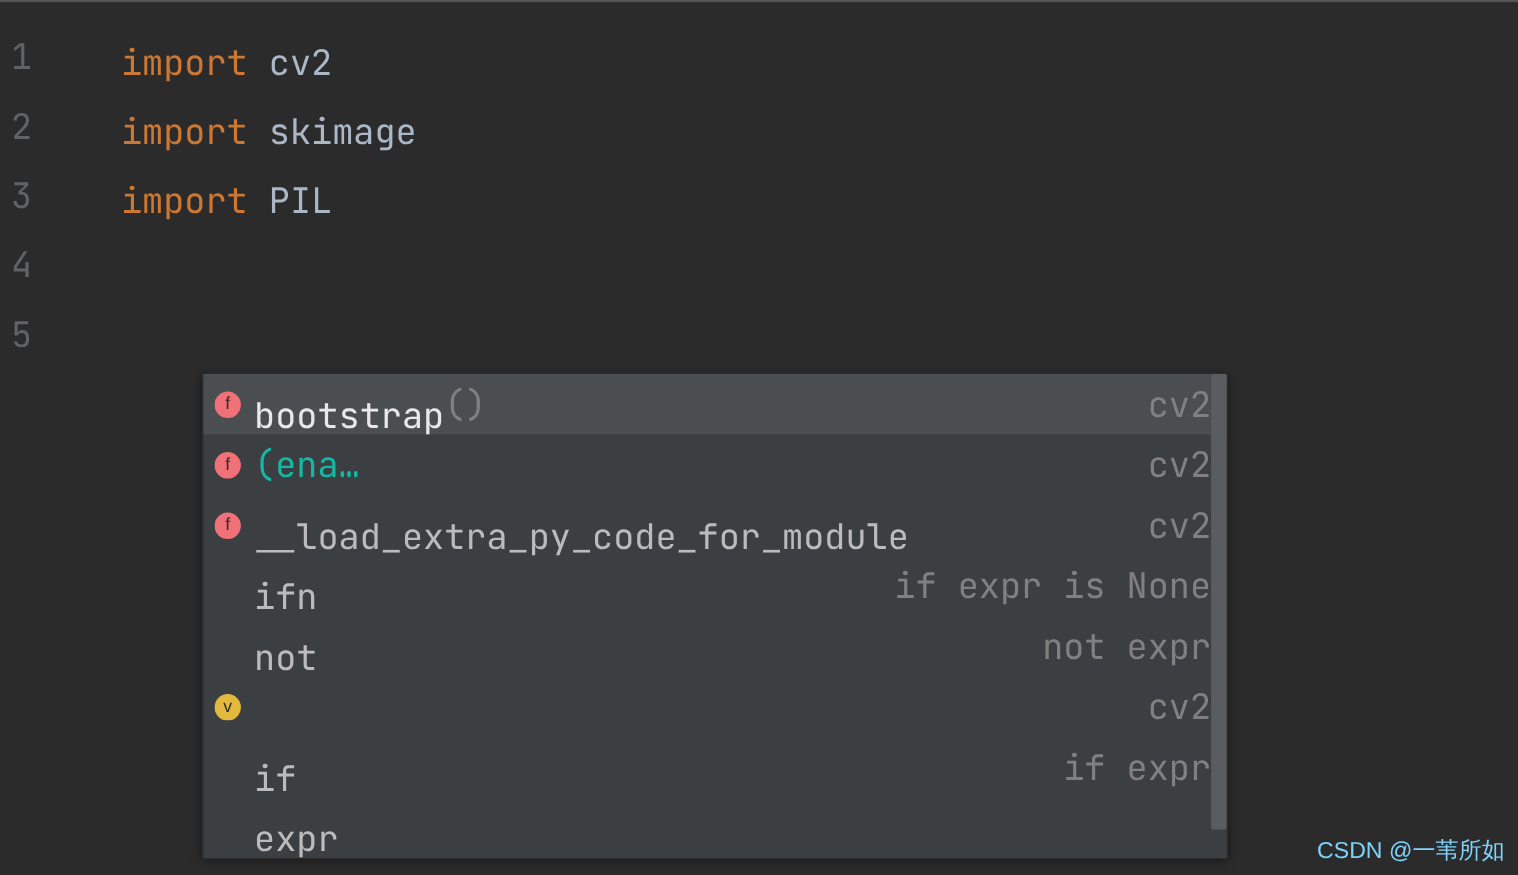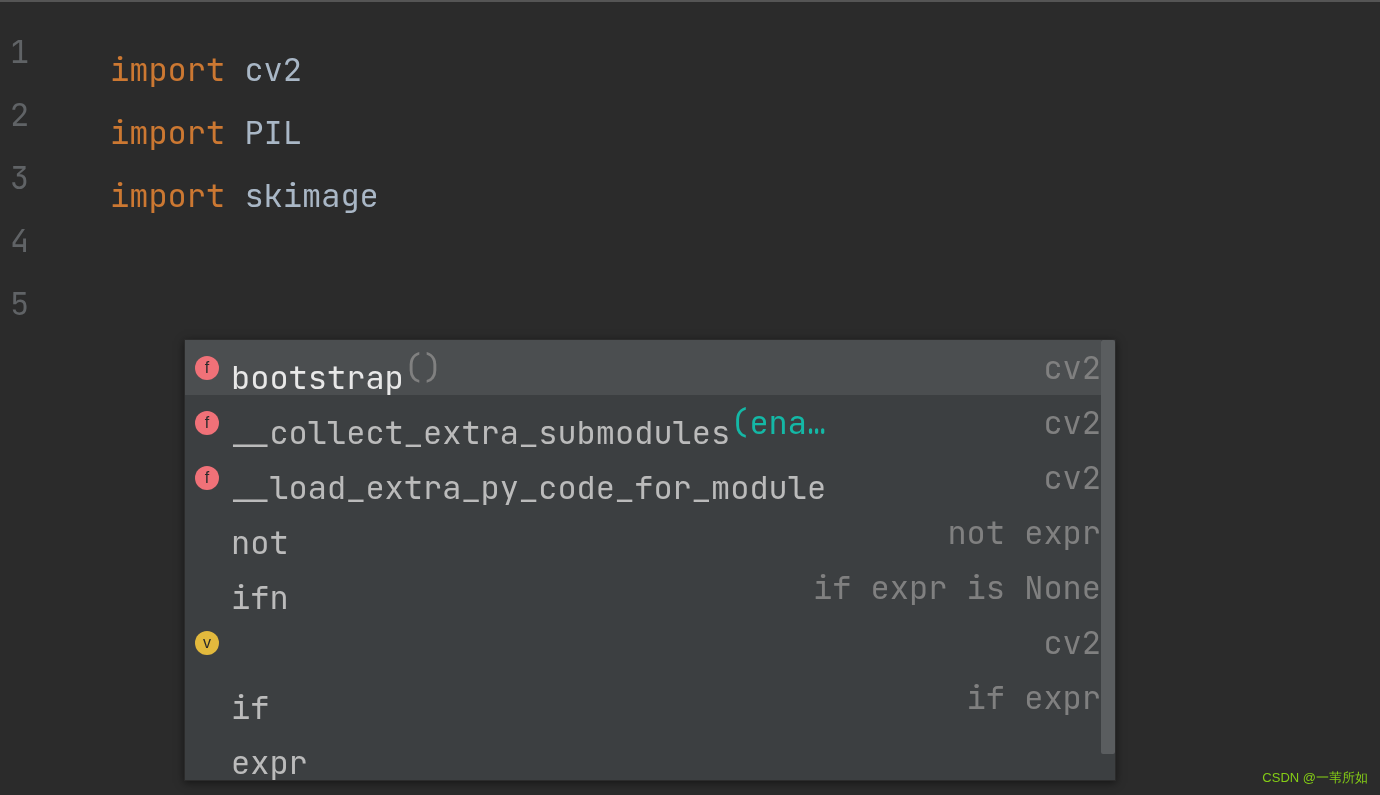--- a/index.html
+++ b/index.html
@@ -26,21 +26,21 @@
     padding-top: 18px;
     text-align: left;
     padding-left: 10px;
     color: #606366;
     font-size: 32px;
     line-height: 63px;
   }
   .gutter div { height: 63px; }
   .code-area {
     flex: 1;
-    padding-top: 36px;
+    padding-top: 23px;
     padding-left: 50px;
     position: relative;
   }
   .code-line {
     height: 63px;
     line-height: 63px;
     white-space: pre;
   }
   .kw-import { color: #cc7832; }
   .ident { color: #a9b7c6; }
@@ -122,86 +122,85 @@
     top: 0;
     width: 14px;
     height: 94%;
     background: #5a5d5f;
     border-radius: 2px;
   }
   .watermark {
     position: absolute;
     right: 12px;
     bottom: 8px;
-    color: #84cc16;
-    font-size: 13px;
+    color: #7dd3fc;
+    font-size: 21px;
     font-family: sans-serif;
   }
 </style>
 </head>
 <body>
 
 <div class="top-border"></div>
 
 <div class="editor">
 
   <div class="gutter">
     <div>1</div>
     <div>2</div>
     <div>3</div>
     <div>4</div>
     <div>5</div>
   </div>
 
   <div class="code-area">
     <div class="code-line"><span class="kw-import">import</span><span class="ident"> cv2</span></div>
+    <div class="code-line"><span class="kw-import">import</span><span class="ident"> skimage</span></div>
     <div class="code-line"><span class="kw-import">import</span><span class="ident"> PIL</span></div>
-    <div class="code-line"><span class="kw-import">import</span><span class="ident"> skimage</span></div>
     <div class="code-line"><span class="blank"></span></div>
   </div>
 
 </div>
 
 <div class="popup">
   <div class="popup-row selected">
     <span class="popup-left">
       <span class="icon func">f</span>
       <span class="sig-name">bootstrap</span>
         <span class="sig-paren">()</span>
     </span>
     <span class="popup-right">cv2</span>
   </div>
   <div class="popup-row">
     <span class="popup-left">
       <span class="icon func">f</span>
-      <span class="sig-name">__collect_extra_submodules</span>
         <span class="sig-args">(ena…</span>
     </span>
     <span class="popup-right">cv2</span>
   </div>
   <div class="popup-row">
     <span class="popup-left">
       <span class="icon func">f</span>
       <span class="sig-name">__load_extra_py_code_for_module</span>
     </span>
     <span class="popup-right">cv2</span>
   </div>
   <div class="popup-row">
     <span class="popup-left">
       <span class="icon none"></span>
+      <span class="sig-name">ifn</span>
+    </span>
+    <span class="popup-right">if expr is None</span>
+  </div>
+  <div class="popup-row">
+    <span class="popup-left">
+      <span class="icon none"></span>
       <span class="sig-name">not</span>
     </span>
     <span class="popup-right">not expr</span>
-  </div>
-  <div class="popup-row">
-    <span class="popup-left">
-      <span class="icon none"></span>
-      <span class="sig-name">ifn</span>
-    </span>
-    <span class="popup-right">if expr is None</span>
   </div>
   <div class="popup-row">
     <span class="popup-left">
       <span class="icon var">v</span>
     </span>
     <span class="popup-right">cv2</span>
   </div>
   <div class="popup-row">
     <span class="popup-left">
       <span class="icon none"></span>

